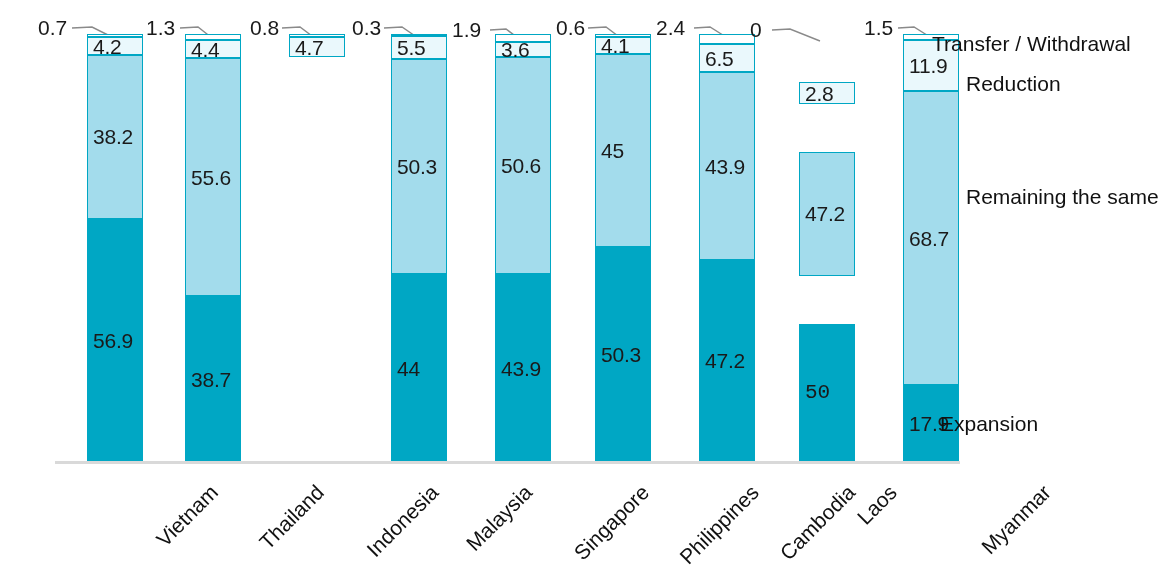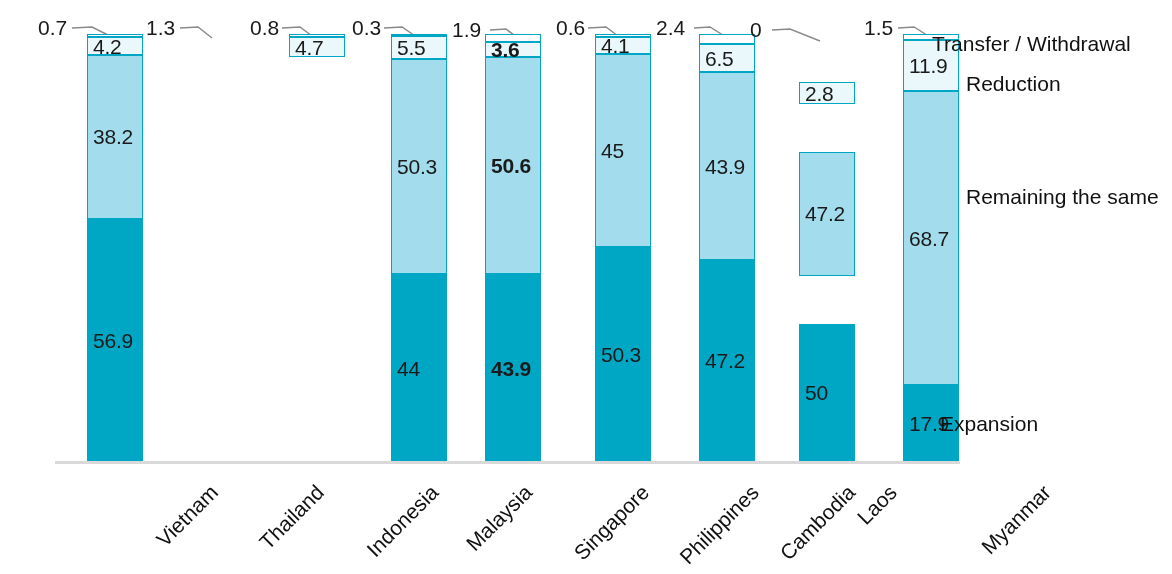--- a/index.html
+++ b/index.html
@@ -140,20 +140,32 @@
       </div>
       <div class="seg seg-remaining" style="height:163.5px;">
         <span class="seg-label">38.2</span>
       </div>
       <div class="seg seg-expansion" style="height:243.5px;">
         <span class="seg-label">56.9</span>
       </div>
     </div>
     <div class="callout-value" style="left:38px; top:17px;">0.7</div>
 
+    <div class="bar" style="left:185px; height:428px;">
+      <div class="seg seg-transfer" style="height:5.6px;"></div>
+      <div class="seg seg-reduction" style="height:18.8px;">
+        <span class="seg-label">4.4</span>
+      </div>
+      <div class="seg seg-remaining" style="height:238.0px;">
+        <span class="seg-label">55.6</span>
+      </div>
+      <div class="seg seg-expansion" style="height:165.6px;">
+        <span class="seg-label">38.7</span>
+      </div>
+    </div>
     <div class="callout-value" style="left:146px; top:17px;">1.3</div>
 
     <div class="bar" style="left:289px; height:428px;">
       <div class="seg seg-transfer" style="height:3.4px;"></div>
       <div class="seg seg-reduction" style="height:20.1px;">
         <span class="seg-label">4.7</span>
       </div>
     </div>
     <div class="callout-value" style="left:250px; top:17px;">0.8</div>
 
@@ -164,21 +176,21 @@
       </div>
       <div class="seg seg-remaining" style="height:215.3px;">
         <span class="seg-label">50.3</span>
       </div>
       <div class="seg seg-expansion" style="height:188.3px;">
         <span class="seg-label">44</span>
       </div>
     </div>
     <div class="callout-value" style="left:352px; top:17px;">0.3</div>
 
-    <div class="bar" style="left:485px; height:428px;font-weight:bold;">
+    <div class="bar" style="left:495px; height:428px;">
       <div class="seg seg-transfer" style="height:8.1px;"></div>
       <div class="seg seg-reduction" style="height:15.4px;">
         <span class="seg-label">3.6</span>
       </div>
       <div class="seg seg-remaining" style="height:216.6px;">
         <span class="seg-label">50.6</span>
       </div>
       <div class="seg seg-expansion" style="height:187.9px;">
         <span class="seg-label">43.9</span>
       </div>
@@ -214,21 +226,21 @@
     <div class="callout-value" style="left:656px; top:17px;">2.4</div>
 
     <div class="bar" style="left:799px; height:428px;gap:48px;">
       <div class="seg seg-transfer" style="height:0px; border:none;"></div>
       <div class="seg seg-reduction" style="height:22.0px;">
         <span class="seg-label">2.8</span>
       </div>
       <div class="seg seg-remaining" style="height:192.0px;">
         <span class="seg-label">47.2</span>
       </div>
-      <div class="seg seg-expansion" style="height:214.0px;">
+      <div class="seg seg-expansion" style="height:214.0px;font-family:Liberation Mono, monospace;">
         <span class="seg-label">50</span>
       </div>
     </div>
     <div class="callout-value" style="left:750px; top:19px;">0</div>
 
     <div class="bar" style="left:903px; height:428px;">
       <div class="seg seg-transfer" style="height:6.4px;"></div>
       <div class="seg seg-reduction" style="height:50.9px;">
         <span class="seg-label">11.9</span>
       </div>

